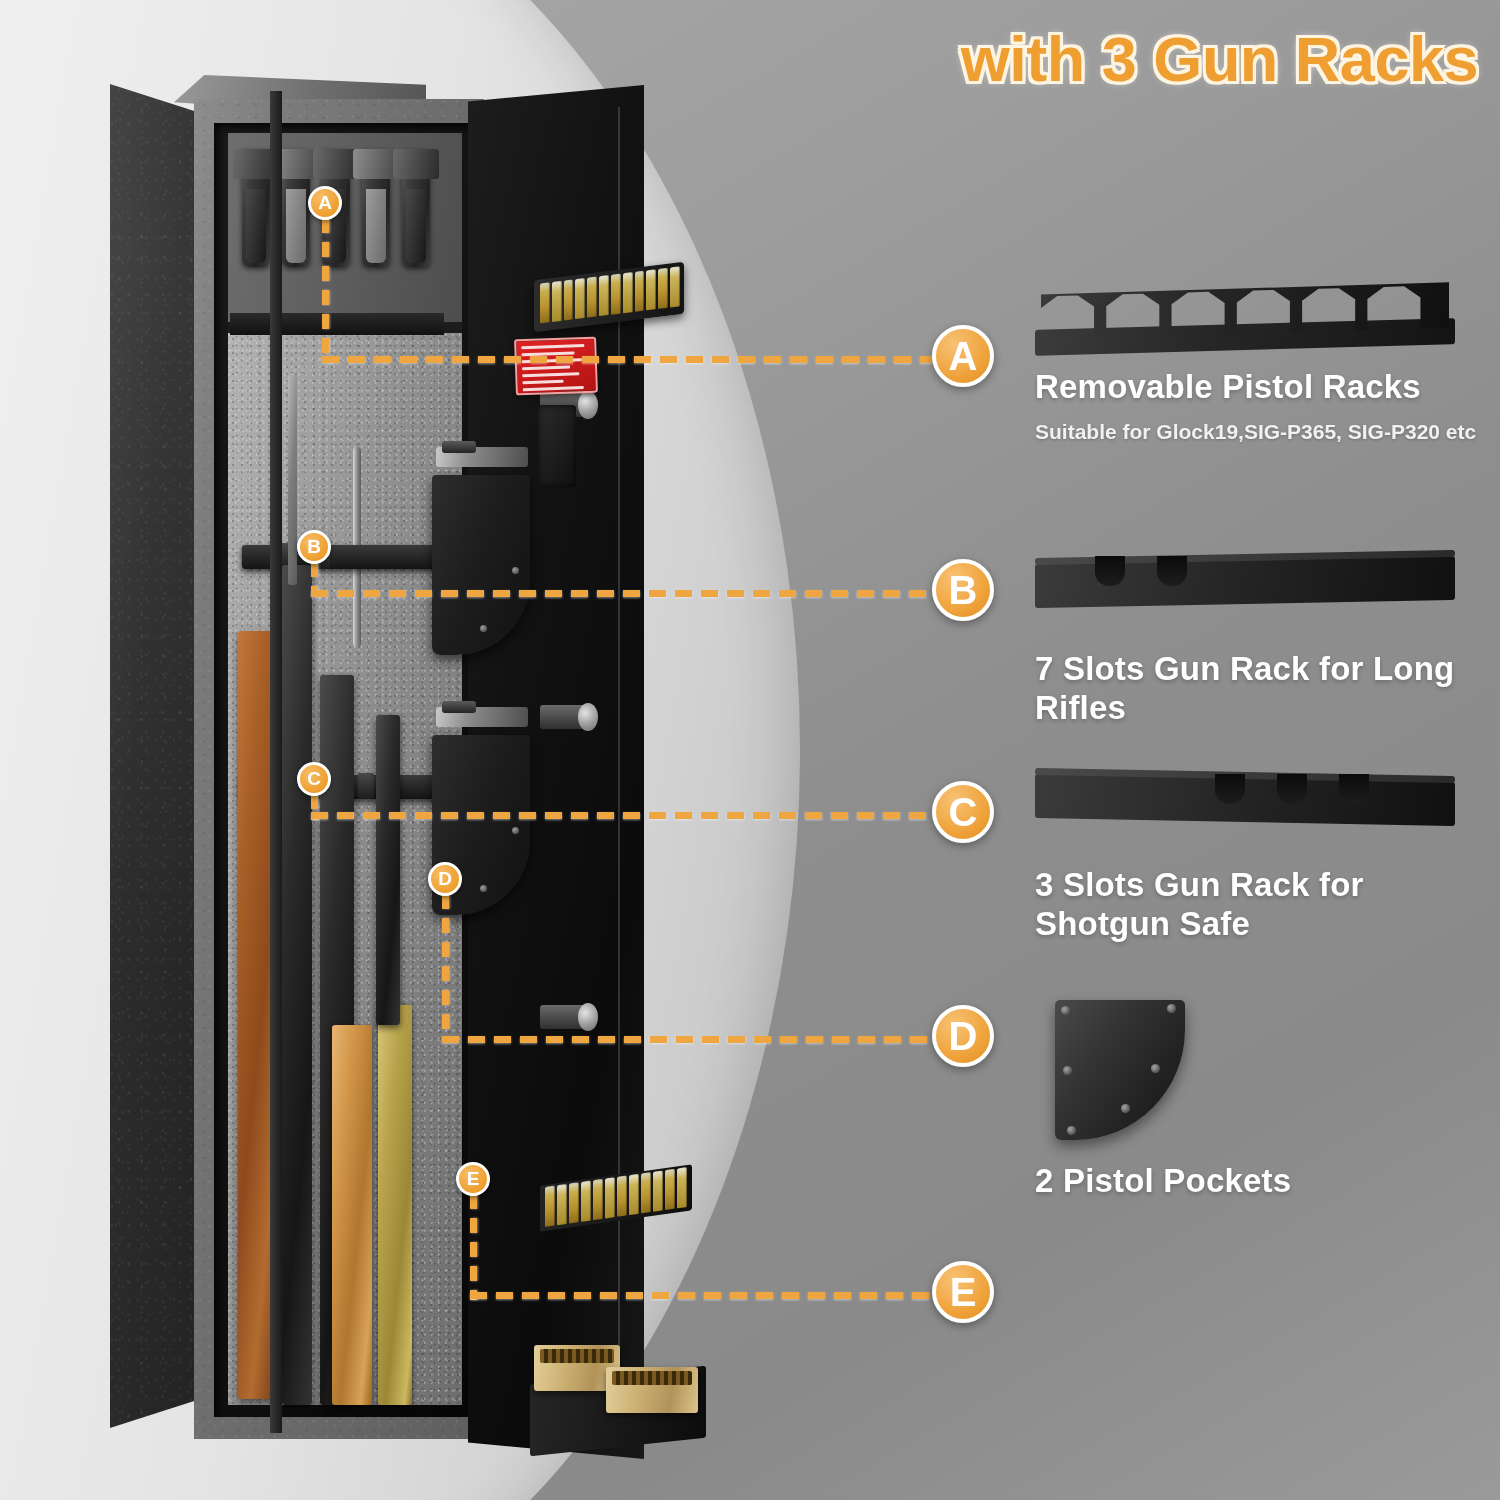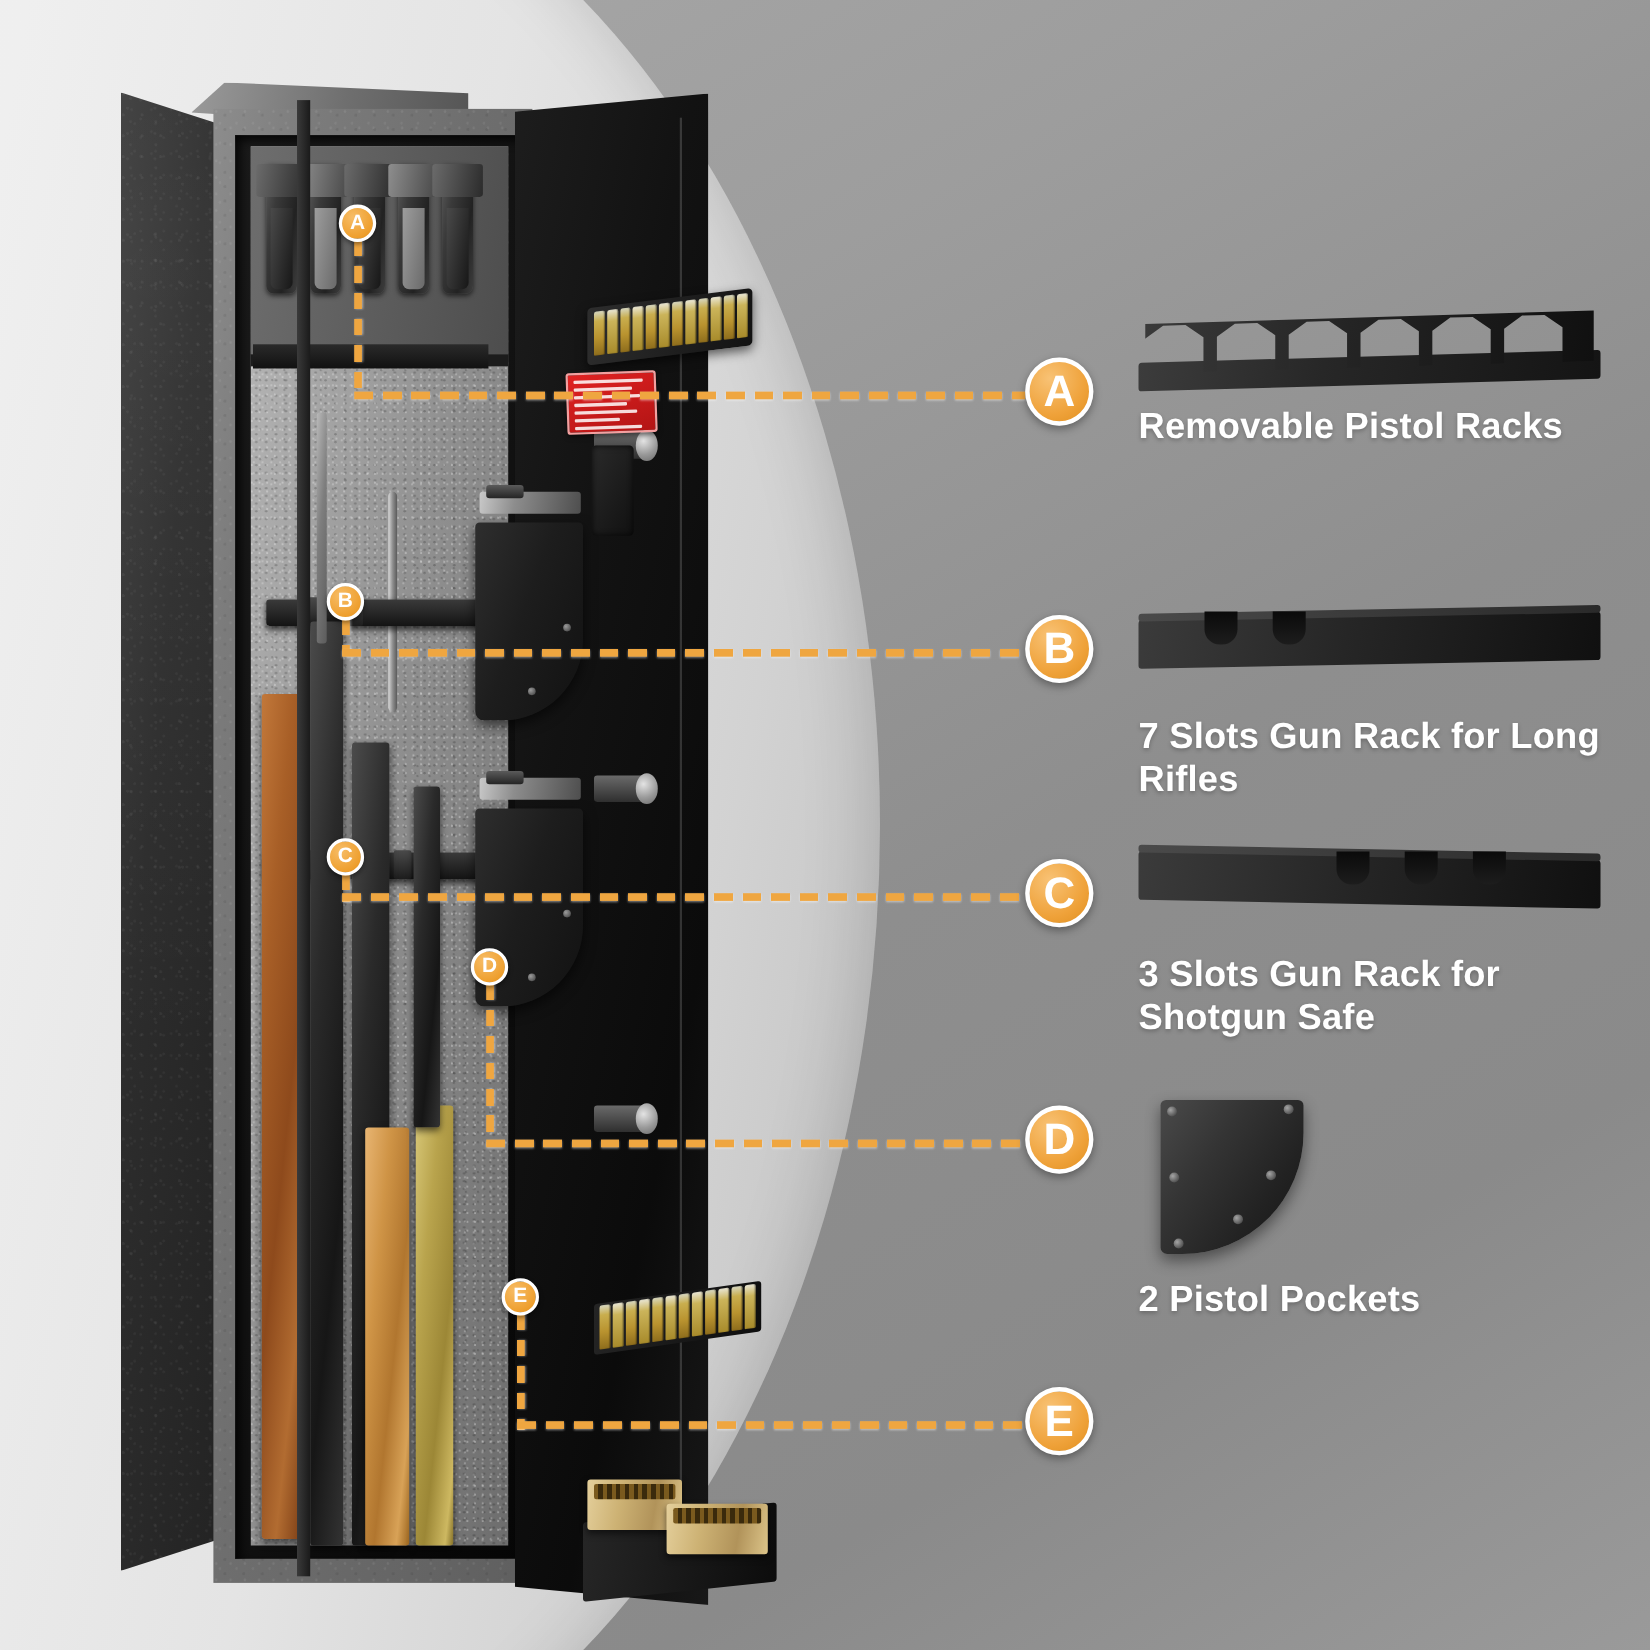--- a/index.html
+++ b/index.html
@@ -395,20 +395,21 @@
 </style>
 </head>
 <body>
 
 <div id="stage">
 
   <div class="white-sweep"></div>
   <div class="sweep-shade"></div>
 
   <div class="title">
+    <span class="l2">with 3 Gun Racks</span>
   </div>
 
   <div class="safe">
 
     <div class="safe-side"></div>
     <div class="safe-top"></div>
     <div class="safe-front"></div>
     <div class="cavity"></div>
     <div class="felt"></div>
 
@@ -590,20 +591,21 @@
   <div class="big-badge" style="left:932px;top:1261px;">
     <span>E</span>
   </div>
 
   <div class="feature" style="top:272px;">
     <div class="prod art-pistolrack">
       <div class="base"></div>
       <div class="body"></div>
     </div>
     <div class="f-title">Removable Pistol Racks</div>
+    <div class="f-sub">Suitable for Glock19,SIG-P365, SIG-P320 etc</div>
   </div>
 
   <div class="feature" style="top:552px;">
     <div class="prod art-rack2">
       <div class="bar"></div>
       <div class="lip"></div>
       <div class="notch" style="left:60px;"></div>
       <div class="notch" style="left:122px;"></div>
     </div>
     <div class="f-title" style="margin-top:36px;">7 Slots Gun Rack for Long Rifles</div>

